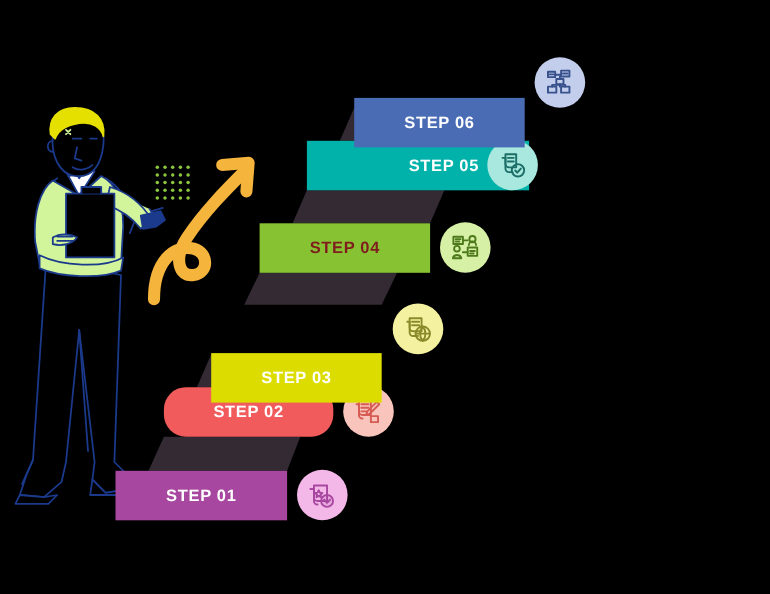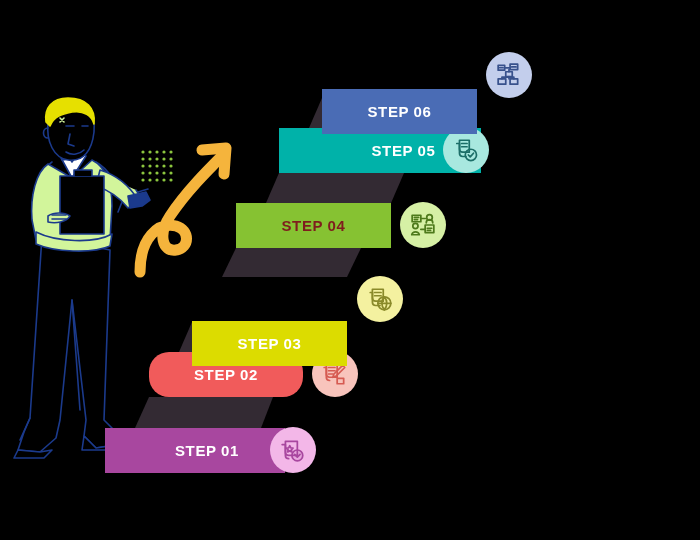--- a/index.html
+++ b/index.html
@@ -147,21 +147,21 @@
 
   <svg class="layer" id="arrow-layer" viewBox="0 0 700 540">
     <g fill="none" stroke="#F5B43C" stroke-width="11" stroke-linecap="round" stroke-linejoin="round">
       <path d="M140 272 C140 238 158 222 176 226 C190 230 190 248 176 250
                C162 252 158 234 170 216 C186 192 206 172 224 154"></path>
       <path d="M202 150 L226 148 L224 174"></path>
     </g>
   </svg>
 
   <div class="layer" id="steps-layer">
-      <div class="step-bar" style="left: 105px; top: 428px; width: 156px; height: 45px; background: rgb(168, 71, 159); color: rgb(255, 255, 255); padding-left: 24px;">
+      <div class="step-bar" style="left: 105px; top: 428px; width: 156px; height: 45px; background: rgb(168, 71, 159); color: rgb(255, 255, 255);">
         <span>STEP 01</span>
       </div>
       <div class="step-icon" style="left: 270px; top: 427px; width: 46px; height: 46px; background: rgb(243, 183, 232);">
         <svg width="26" height="26" viewBox="0 0 24 24">
           <g stroke="#A8479F" fill="none" stroke-width="1.6" stroke-linecap="round" stroke-linejoin="round">
             <path d="M5 4 h11 v13 h-8 a3 3 0 0 1 -3 -3 z"></path>
             <path d="M2 7 h3 v10 a3 3 0 0 0 3 3"></path>
             <path d="M9 8 l1 2 2 .3 -1.5 1.5 .4 2 -1.9-1 -1.9 1 .4-2 -1.5-1.5 2-.3z"></path>
             <circle cx="16" cy="17" r="5" fill="#A8479F" fill-opacity="0.15"></circle>
             <path d="M13.5 16 l2.5 2.5 2.5 -2.5"></path>

